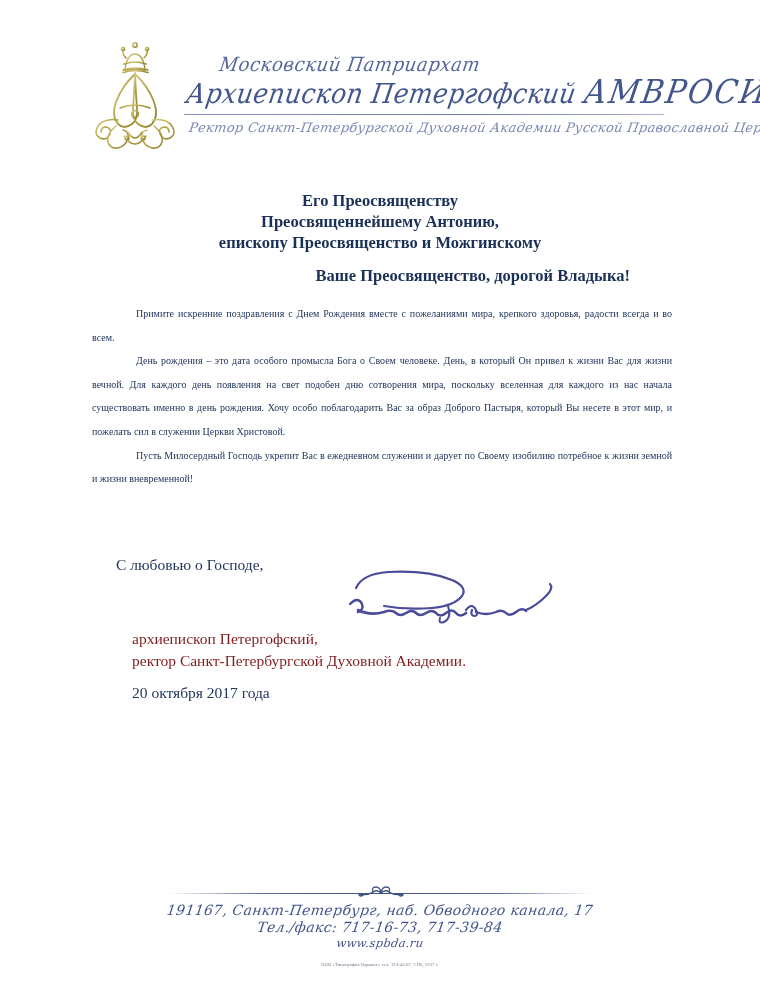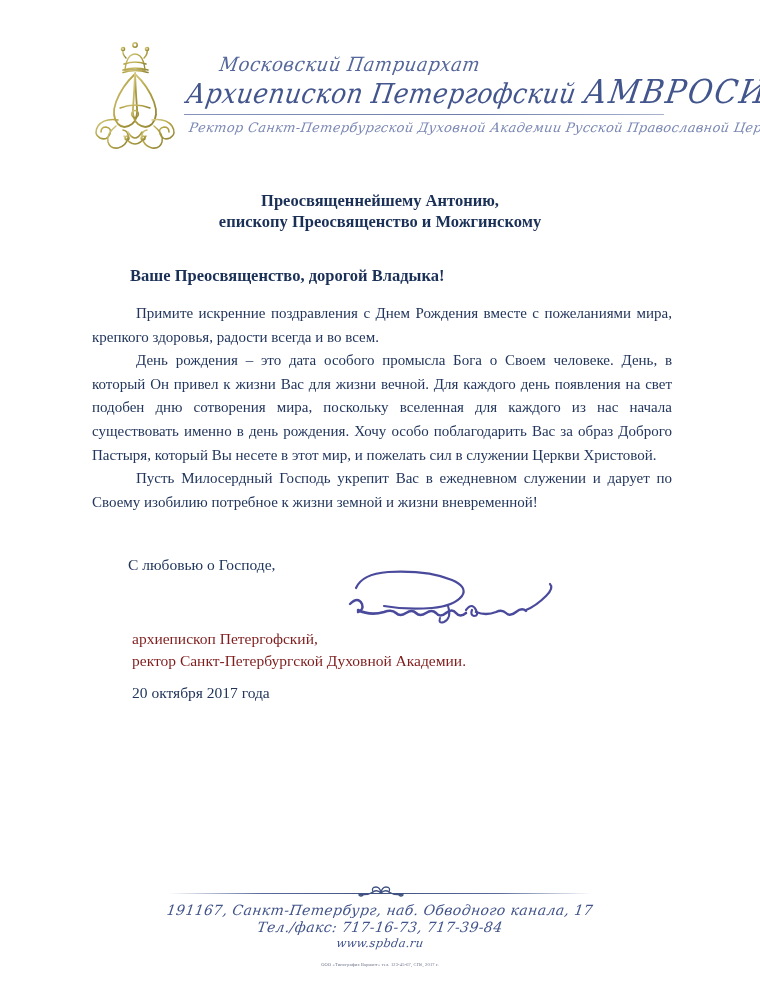--- a/index.html
+++ b/index.html
@@ -86,45 +86,45 @@
     text-align: center;
     font-size: 16.5px;
     font-weight: bold;
     line-height: 21px;
     color: #1b3057;
   }
   .salutation {
     position: absolute;
     left: 130px; top: 266px;
     width: 500px;
-    text-align: left;
+    text-align: right;
     font-size: 16.5px;
     font-weight: bold;
     color: #1b3057;
   }
 
   
   .body-text {
     position: absolute;
     left: 92px; top: 302px;
     width: 580px;
-    font-size: 15px;
+    font-size: 10px;
     line-height: 23.6px;
     text-align: justify;
     color: #22365c;
   }
   .body-text p {
     margin: 0;
     text-indent: 44px;
   }
 
   
   .closing {
     position: absolute;
-    left: 128px; top: 556px;
+    left: 116px; top: 556px;
     font-size: 15.5px;
     color: #22365c;
   }
   .signature {
     position: absolute;
     left: 340px; top: 566px;
     width: 240px; height: 62px;
   }
   .sign-block {
     position: absolute;
@@ -239,20 +239,21 @@
 
     <div class="header-text">
       <div class="script hl-line1">Московский Патриархат</div>
       <div class="script hl-line2"><span>Архиепископ Петергофский </span><span class="caps">АМВРОСИЙ</span></div>
       <div class="hl-rule"></div>
       <div class="script hl-line3">Ректор Санкт-Петербургской Духовной Академии Русской Православной Церкви</div>
     </div>
   </div>
 
   <div class="addressee">
+    <div>Его Преосвященству</div>
     <div>Преосвященнейшему Антонию,</div>
     <div>епископу Преосвященство и Можгинскому</div>
   </div>
 
   <div class="salutation">Ваше Преосвященство, дорогой Владыка!</div>
 
   <div class="body-text">
     <p>Примите искренние поздравления с Днем Рождения вместе с пожеланиями мира, крепкого здоровья, радости всегда и во всем.</p>
     <p>День рождения – это дата особого промысла Бога о Своем человеке. День, в который Он привел к жизни Вас для жизни вечной. Для каждого день появления на свет подобен дню сотворения мира, поскольку вселенная для каждого из нас начала существовать именно в день рождения. Хочу особо поблагодарить Вас за образ Доброго Пастыря, который Вы несете в этот мир, и пожелать сил в служении Церкви Христовой.</p>
     <p>Пусть Милосердный Господь укрепит Вас в ежедневном служении и дарует по Своему изобилию потребное к жизни земной и жизни вневременной!</p>

